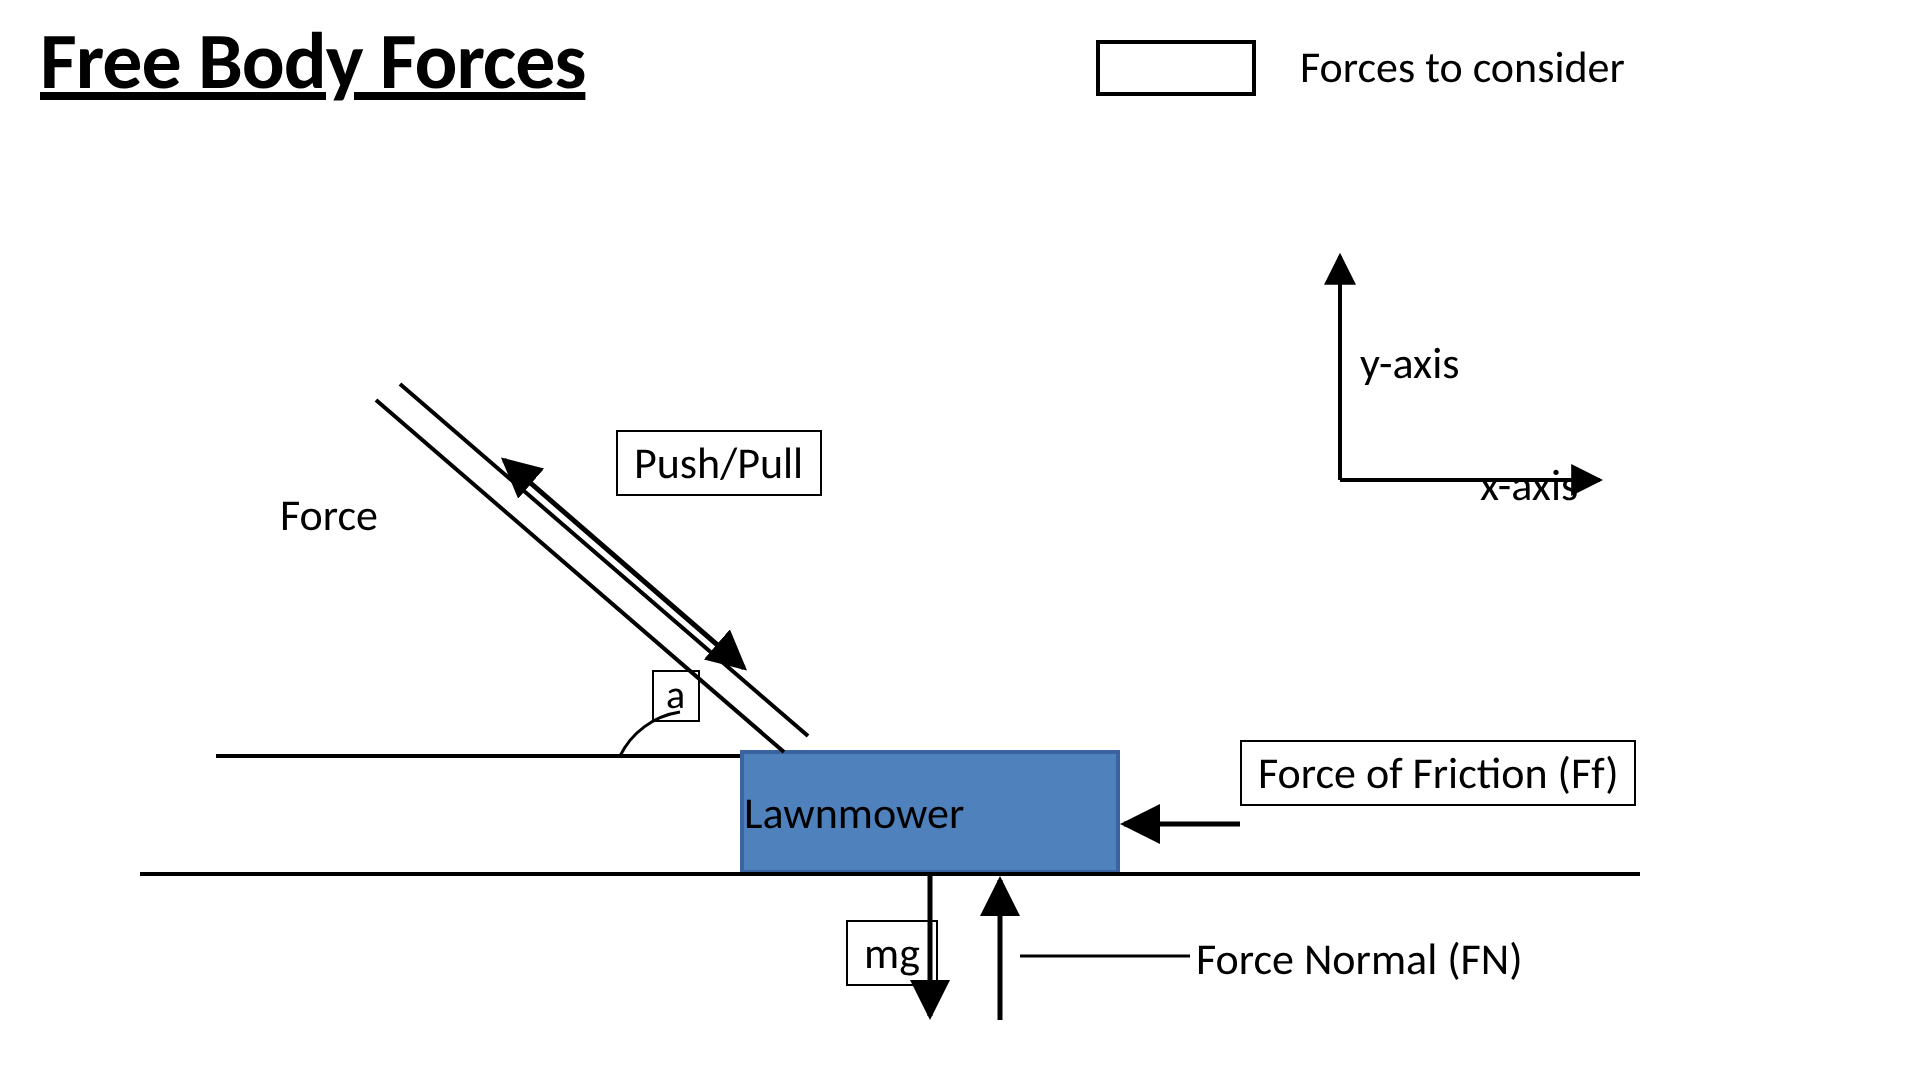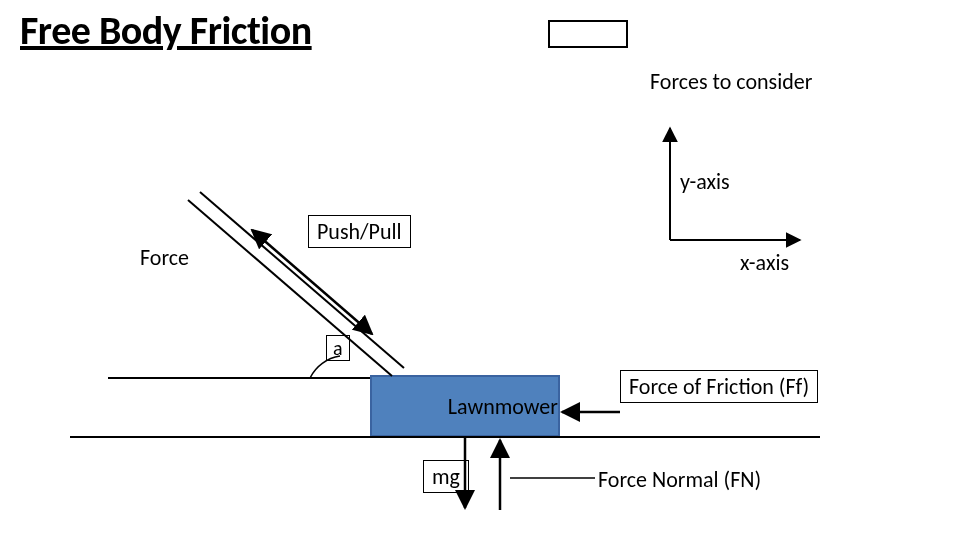--- a/index.html
+++ b/index.html
@@ -31,43 +31,43 @@
     border: 1.5px solid #000;
     padding: 2px 8px;
     background: #fff;
   }
   .lawnmower {
     position: absolute;
     left: 370px; top: 375px;
     width: 190px; height: 62px;
     background: #4f81bd;
     border: 2px solid #3a63a0;
-    display: flex; align-items: center; justify-content: flex-end;
+    display: flex; align-items: center; justify-content: flex-start;
     font-size: 22px; color: #000;
   }
   svg.lines { position: absolute; left: 0; top: 0; width: 960px; height: 540px; pointer-events: none; }
   .legend-swatch {
     position: absolute;
     width: 80px; height: 28px;
     border: 2px solid #000;
     background: #fff;
   }
 </style>
 </head>
 <body>
 
 <div class="stage">
 
-  <div class="title">Free Body Friction</div>
+  <div class="title">Free Body Forces</div>
 
   <div class="legend-swatch" style="left:548px; top:20px;"></div>
-  <div class="label" style="left:650px; top:20px;margin-top:48px;">Forces to consider</div>
+  <div class="label" style="left:650px; top:20px;">Forces to consider</div>
 
   <div class="label" style="left:680px; top:168px;">y-axis</div>
-  <div class="label" style="left:740px; top:249px;">x-axis</div>
+  <div class="label" style="left:740px; top:229px;">x-axis</div>
 
   <div class="label" style="left:140px; top:244px;">Force</div>
   <div class="label boxed" style="left:308px; top:215px;text-align:right;">Push/Pull</div>
 
   <div class="label boxed" style="left:326px; top:335px; padding:0 6px; font-size:20px;">a</div>
 
   <div class="lawnmower">
     <span>Lawnmower</span>
   </div>
 

